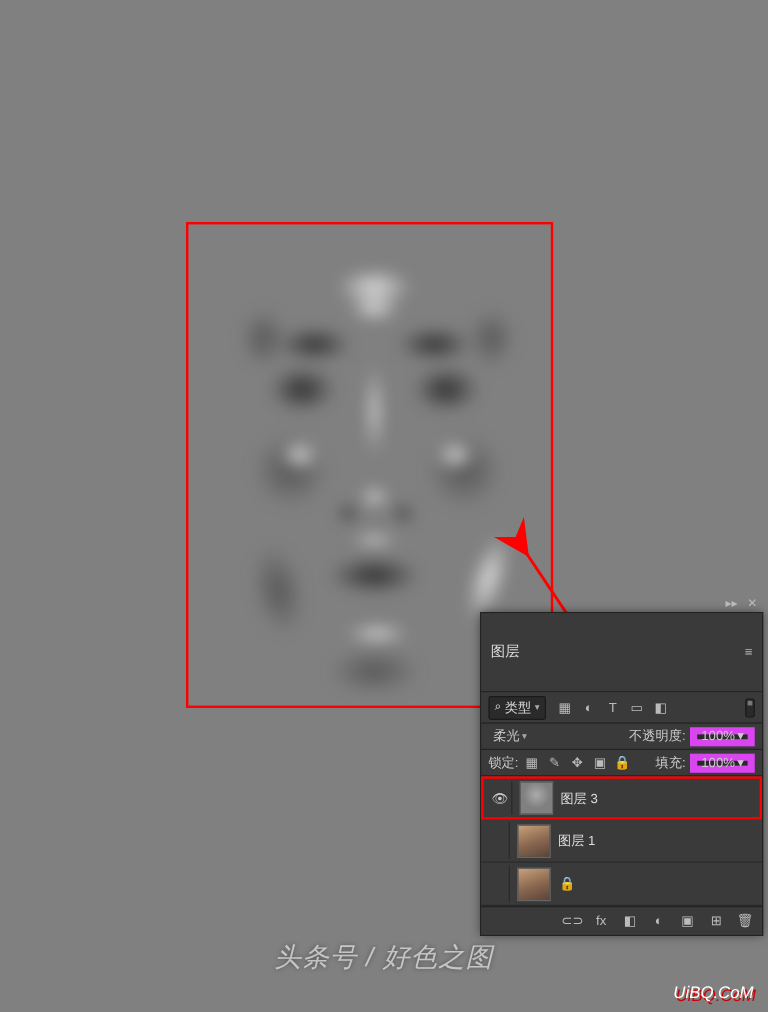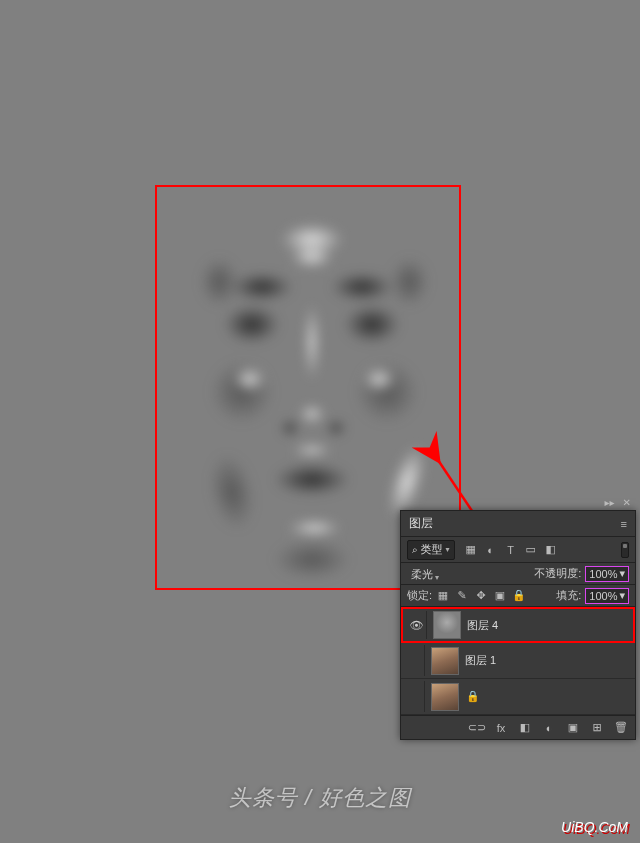--- a/index.html
+++ b/index.html
@@ -48,21 +48,21 @@
     background: #3a3a3a;
     border: 1px solid #222;
     font-size: 11px;
     box-shadow: 0 0 8px rgba(0,0,0,0.5);
   }
   .panel-tabbar{
     position:absolute; top:-14px; right:4px; display:flex; gap:8px; color:#bbb;
   }
   .panel-tabbar span{ font-size:10px; cursor:default; }
   .panel-header {
-    padding: 4px 8px;
+    padding: 24px 8px;
     border-bottom: 1px solid #222;
     display:flex; align-items:center; justify-content:space-between;
     background:#3a3a3a;
   }
   .panel-title { font-size: 12px; color:#ddd; }
 
   .filter-row {
     display:flex; align-items:center; height:26px;
     border-bottom:1px solid #222; padding:0 6px; gap:4px;
     background:#3a3a3a;
@@ -81,27 +81,27 @@
     position:relative;
   }
   .toggle-pill::after{ content:""; position:absolute; top:1px; left:1px; width:4px; height:4px; background:#777; border-radius:1px;}
 
   .blend-row, .lock-row {
     display:flex; align-items:center; height:22px;
     border-bottom:1px solid #222; padding:0 6px; gap:4px;
     color:#ccc;
   }
   .dd {
-    display:flex; align-items:flex-end; gap:2px;
+    display:flex; align-items:center; gap:2px;
     height:18px; padding:0 3px; border:1px solid transparent;
   }
   .dd .chev{ font-size:8px; color:#aaa; }
   .valbox{
     display:flex; align-items:center; gap:2px;
-    background:#2a2a2a; border:1px solid #d946ef; height:16px; padding:0 3px;
+    background:#2a2a2a; border:6px solid #d946ef; height:16px; padding:0 3px;
   }
   .lock-icons{ display:flex; gap:5px; align-items:center; }
   .lock-icons .li{ width:14px; height:14px; display:flex; align-items:center; justify-content:center; color:#bbb; }
 
   .layers-list{}
   .layer-row {
     display:flex; align-items:center; height:36px; padding:2px 4px;
     border-bottom:1px solid #2a2a2a; background:#3a3a3a;
   }
   .layer-row.selected-ann{
@@ -251,21 +251,21 @@
     </div>
   </div>
 
   <div class="layers-list">
 
     <div class="layer-row selected-ann">
       <div class="vis-col">
         <span>👁</span>
       </div>
       <div class="thumb face"></div>
-      <span class="layer-name">图层 4</span>
+      <span class="layer-name">图层 3</span>
       <span class="lock-end"></span>
     </div>
 
     <div class="layer-row">
       <div class="vis-col"></div>
       <div class="thumb photo"></div>
       <span class="layer-name">图层 1</span>
       <span class="lock-end"></span>
     </div>
 

